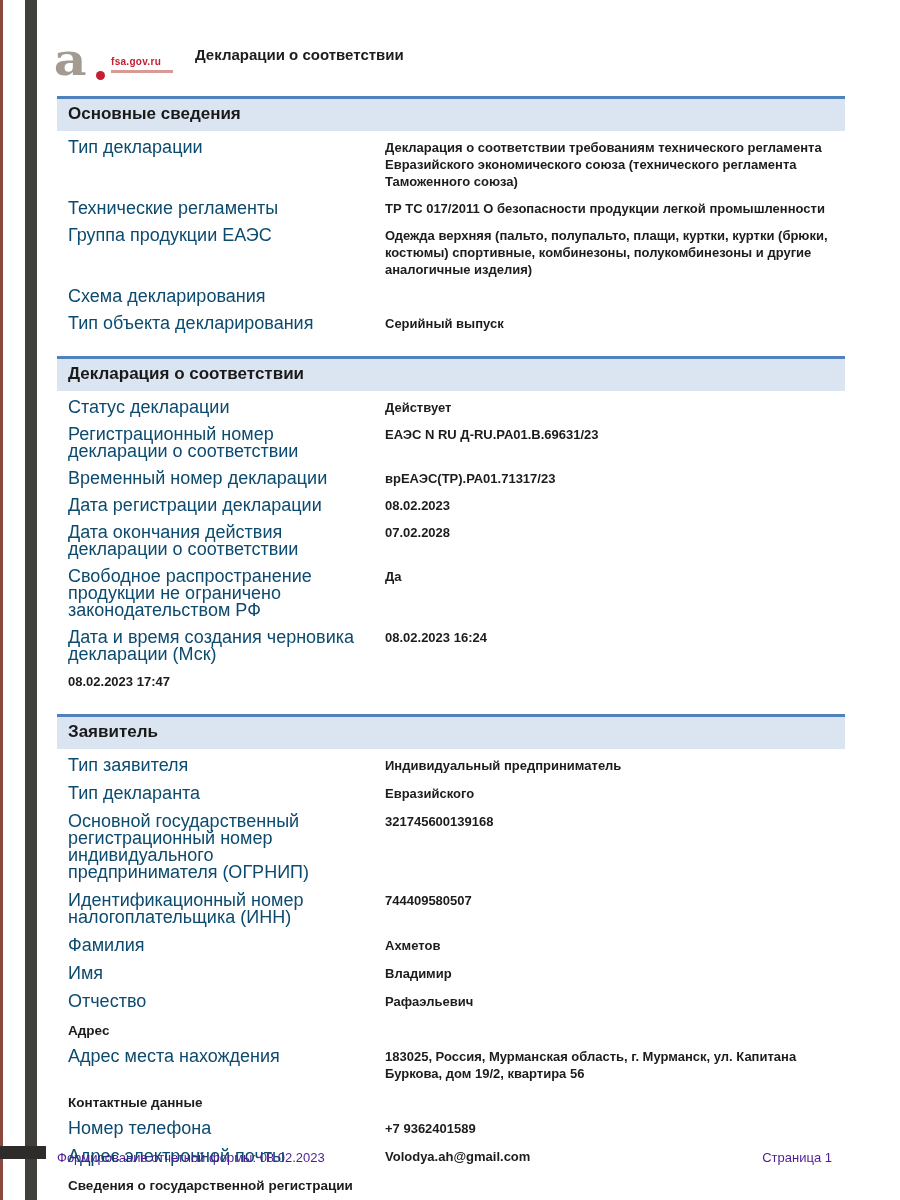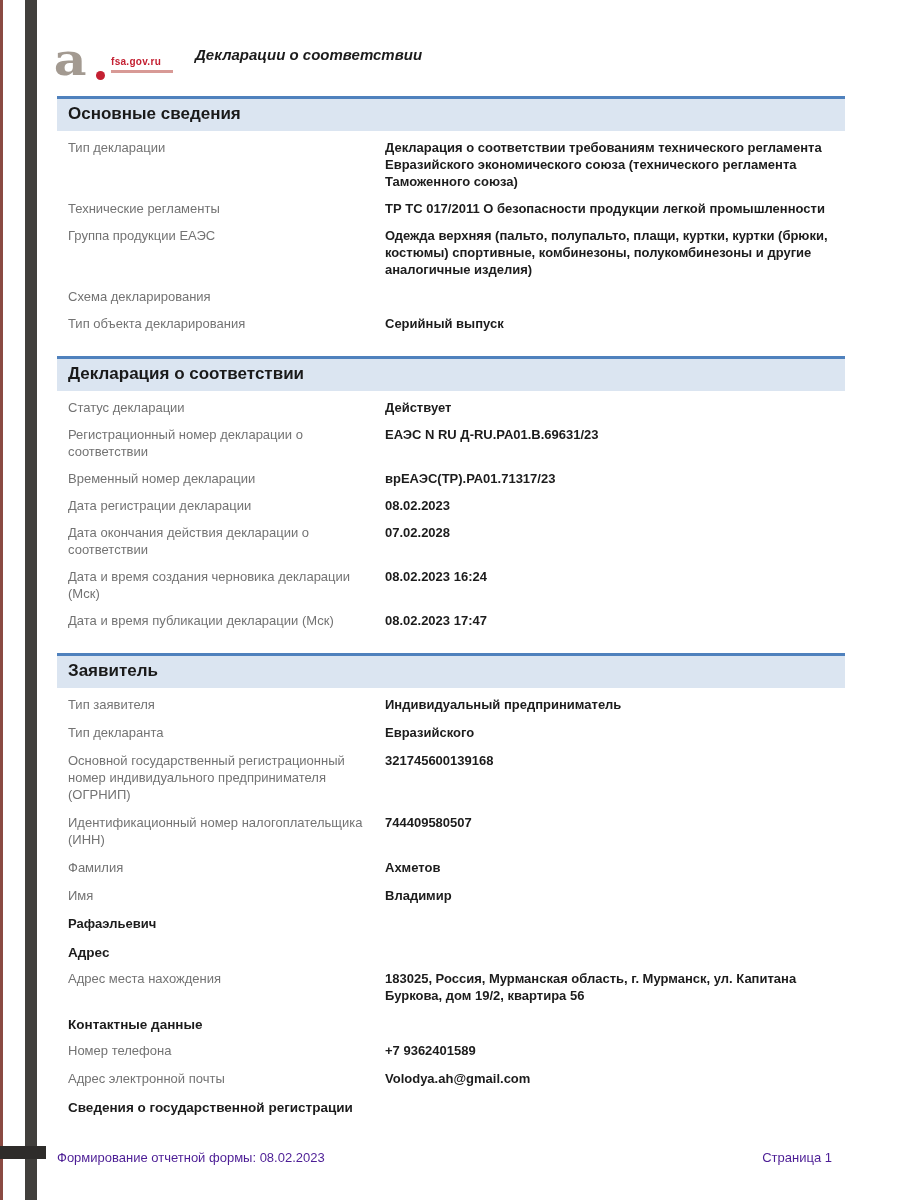--- a/index.html
+++ b/index.html
@@ -21,34 +21,34 @@
   .logo { display:flex; align-items:flex-start; width:138px; flex-shrink:0; }
   .logo-mark { position:relative; width:44px; height:46px; }
   .logo-a {
     font-family:"DejaVu Serif",serif; font-weight:700; font-size:44px; line-height:44px;
     color:#a39a91; display:block; transform:scaleX(1.15);
   }
   .logo-dot { position:absolute; right:-4px; bottom:4px; width:9px; height:9px; border-radius:50%; background:#c42032; }
   .logo-text { margin-left:10px; margin-top:18px; }
   .logo-brand { color:#c42032; font-size:10px; font-weight:700; letter-spacing:.3px; }
   .logo-tagline { margin-top:3px; width:62px; height:3px; background:#d89a96; }
-  .doc-title { margin-left:0; padding-top:8px; font-size:15px; font-weight:700; color:#1c1c1c;font-style:italic; }
+  .doc-title { margin-left:0; padding-top:8px; font-size:15px; font-weight:700; color:#1c1c1c; }
 
   
   .section-band {
     margin-top:6px;
     border-top:3px solid #4f81bd;
     background:#dbe5f1;
     padding:5px 18px 7px 11px;
     font-size:17px; font-weight:700; color:#1a1a1a;
   }
   .rows { padding:8px 0 8px 11px; }
   .row { display:flex; margin-bottom:10px; }
   .rows-applicant .row { margin-bottom:11px; }
-  .row .label { width:297px; padding-right:20px; flex-shrink:0; color:#737373; font-size:13px; line-height:17px; }
+  .row .label { width:297px; padding-right:20px; flex-shrink:0; color:#0c4a6e; font-size:18px; line-height:17px; }
   .row .value { flex:1; color:#1c1c1c; font-weight:700; font-size:13px; line-height:17px; }
   .subheading { font-weight:700; color:#1c1c1c; font-size:13.5px; line-height:17px; margin:12px 0 9px 0; }
 
   
   .doc-footer {
     position:absolute; left:57px; top:1150px; width:775px;
     display:flex; justify-content:space-between;
     font-size:13px; color:#4c1d95;
   }
 </style>
@@ -114,25 +114,28 @@
       </div>
       <div class="row">
         <span class="label">Дата регистрации декларации</span>
         <span class="value">08.02.2023</span>
       </div>
       <div class="row">
         <span class="label">Дата окончания действия декларации о соответствии</span>
         <span class="value">07.02.2028</span>
       </div>
       <div class="row">
+        <span class="label">Свободное распространение продукции не ограничено законодательством РФ</span>
+        <span class="value">Да</span>
+      </div>
+      <div class="row">
         <span class="label">Дата и время создания черновика декларации (Мск)</span>
         <span class="value">08.02.2023 16:24</span>
       </div>
       <div class="row">
-        <span class="label">Дата и время публикации декларации  (Мск)</span>
         <span class="value">08.02.2023 17:47</span>
       </div>
     </div>
 
   <div class="section-band">Заявитель</div>
   <div class="rows rows-applicant">
       <div class="row">
         <span class="label">Тип заявителя</span>
         <span class="value">Индивидуальный предприниматель</span>
       </div>
@@ -150,20 +153,21 @@
       </div>
       <div class="row">
         <span class="label">Фамилия</span>
         <span class="value">Ахметов</span>
       </div>
       <div class="row">
         <span class="label">Имя</span>
         <span class="value">Владимир</span>
       </div>
       <div class="row">
+        <span class="label">Отчество</span>
         <span class="value">Рафаэльевич</span>
       </div>
       <div class="subheading">Адрес</div>
       <div class="row">
         <span class="label">Адрес места нахождения</span>
         <span class="value">183025, Россия, Мурманская область, г. Мурманск, ул. Капитана Буркова, дом 19/2, квартира 56</span>
       </div>
       <div class="subheading">Контактные данные</div>
       <div class="row">
         <span class="label">Номер телефона</span>

